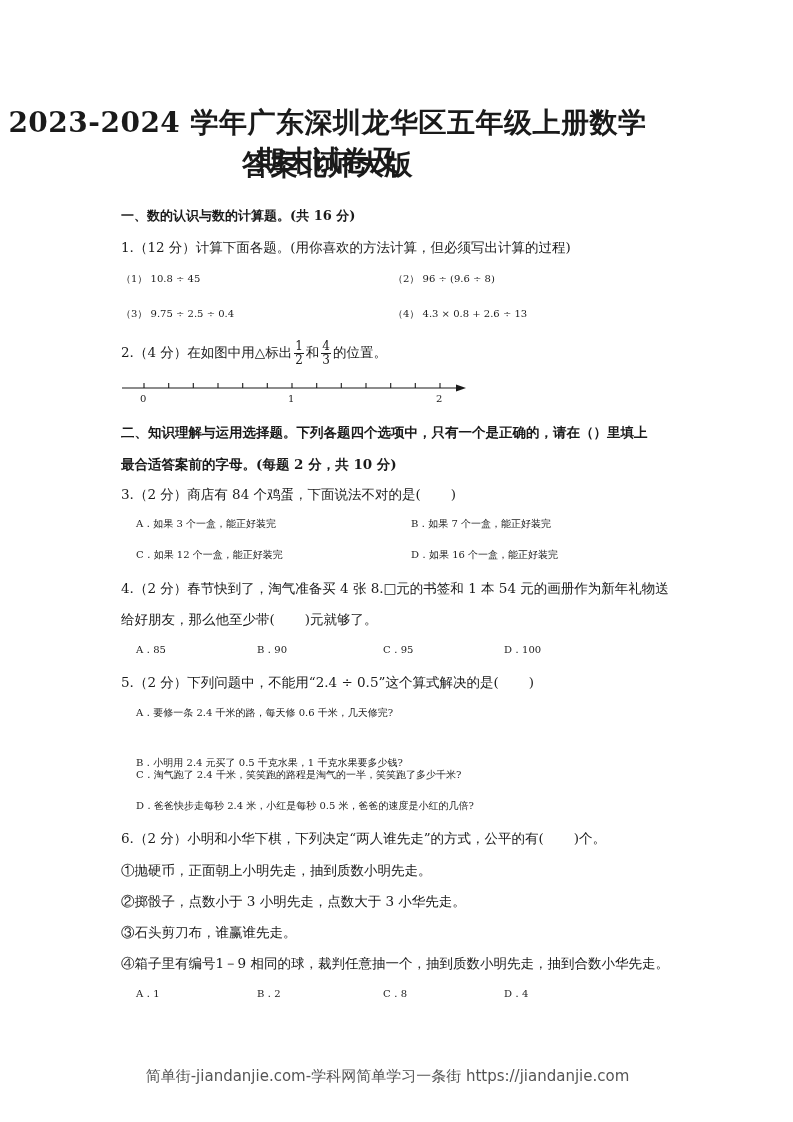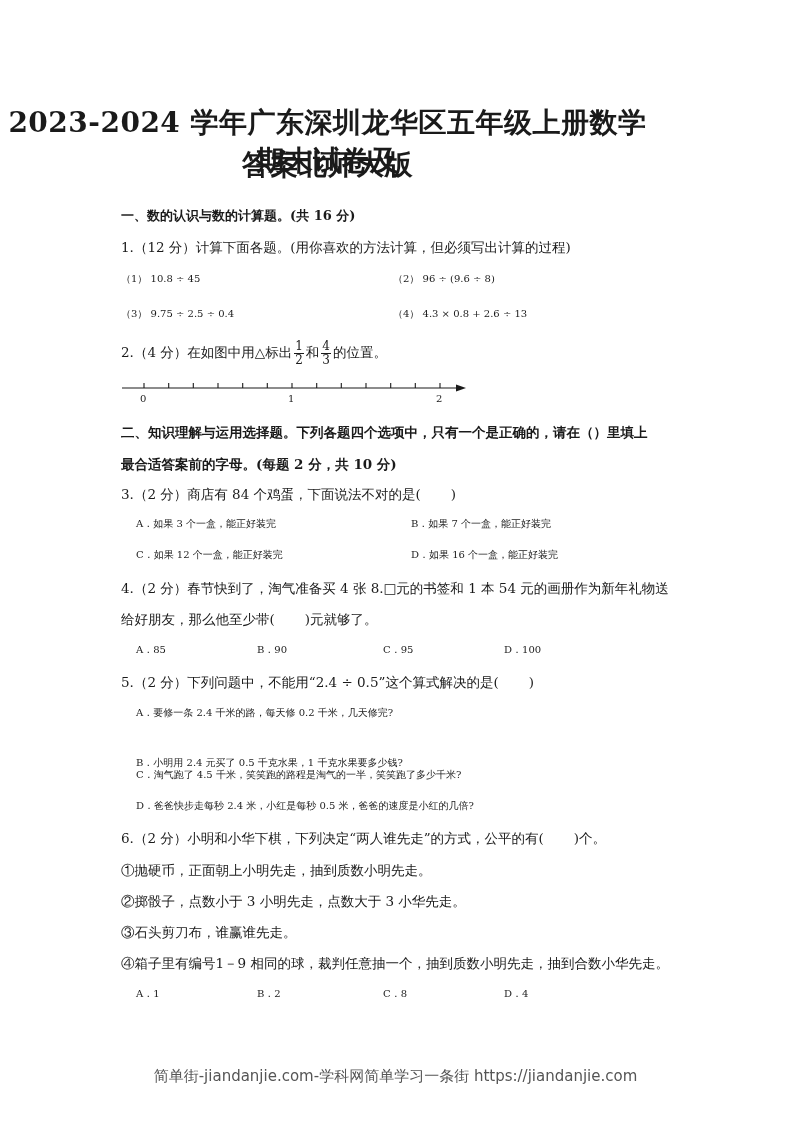--- a/index.html
+++ b/index.html
@@ -10,21 +10,21 @@
   .t1 { top: 104px; }
   .t2 { top: 146px; }
   .line { position: absolute; left: 121px; font-size: 13.5px; white-space: nowrap; }
   .bold { font-weight: bold; }
   .opt { position: absolute; font-size: 10px; white-space: nowrap; }
   .blank { display: inline-block; width: 30px; }
   .frac { display: inline-flex; flex-direction: column; align-items: center; vertical-align: middle;
           font-size: 12px; line-height: 13px; margin: 0 2px; }
   .frac .num { border-bottom: 1px solid #1a1a1a; padding: 0 1px; }
   .numline { position: absolute; left: 120px; top: 378px; }
-  .footer { position: absolute; top: 1067px; left: 16px; width: 759px; text-align: center;
+  .footer { position: absolute; top: 1067px; left: 8px; width: 759px; text-align: center;
             font-family: "DejaVu Sans", sans-serif; font-size: 15px; color: #555; }
 </style>
 </head>
 <body>
 
 <div>
 
   <div class="title t1">2023-2024 学年广东深圳龙华区五年级上册数学期末试卷及</div>
   <div class="title t2">答案北师大版</div>
 
@@ -85,23 +85,23 @@
     <span>给好朋友，那么他至少带(</span><span class="blank"></span><span>)元就够了。</span>
   </div>
   <div class="opt" style="left:136px; top:643px;">A．85</div>
   <div class="opt" style="left:257px; top:643px;">B．90</div>
   <div class="opt" style="left:383px; top:643px;">C．95</div>
   <div class="opt" style="left:504px; top:643px;">D．100</div>
 
   <div class="line" style="top:674px;">
     <span>5.（2 分）下列问题中，不能用“2.4 ÷ 0.5”这个算式解决的是(</span><span class="blank"></span><span>)</span>
   </div>
-  <div class="opt" style="left:136px; top:706px;">A．要修一条 2.4 千米的路，每天修 0.2 千米，几天修完?</div>
+  <div class="opt" style="left:136px; top:706px;">A．要修一条 2.4 千米的路，每天修 0.6 千米，几天修完?</div>
   <div class="opt" style="left:136px; top:756px;">B．小明用 2.4 元买了 0.5 千克水果，1 千克水果要多少钱?</div>
-  <div class="opt" style="left:136px; top:768px;">C．淘气跑了 4.5 千米，笑笑跑的路程是淘气的一半，笑笑跑了多少千米?</div>
+  <div class="opt" style="left:136px; top:768px;">C．淘气跑了 2.4 千米，笑笑跑的路程是淘气的一半，笑笑跑了多少千米?</div>
   <div class="opt" style="left:136px; top:799px;">D．爸爸快步走每秒 2.4 米，小红是每秒 0.5 米，爸爸的速度是小红的几倍?</div>
 
   <div class="line" style="top:830px;">
     <span>6.（2 分）小明和小华下棋，下列决定“两人谁先走”的方式，公平的有(</span><span class="blank"></span><span>)个。</span>
   </div>
   <div class="line" style="top:862px;">①抛硬币，正面朝上小明先走，抽到质数小明先走。</div>
   <div class="line" style="top:893px;">②掷骰子，点数小于 3 小明先走，点数大于 3 小华先走。</div>
   <div class="line" style="top:924px;">③石头剪刀布，谁赢谁先走。</div>
   <div class="line" style="top:955px;">④箱子里有编号1－9 相同的球，裁判任意抽一个，抽到质数小明先走，抽到合数小华先走。</div>
   <div class="opt" style="left:136px; top:987px;">A．1</div>

